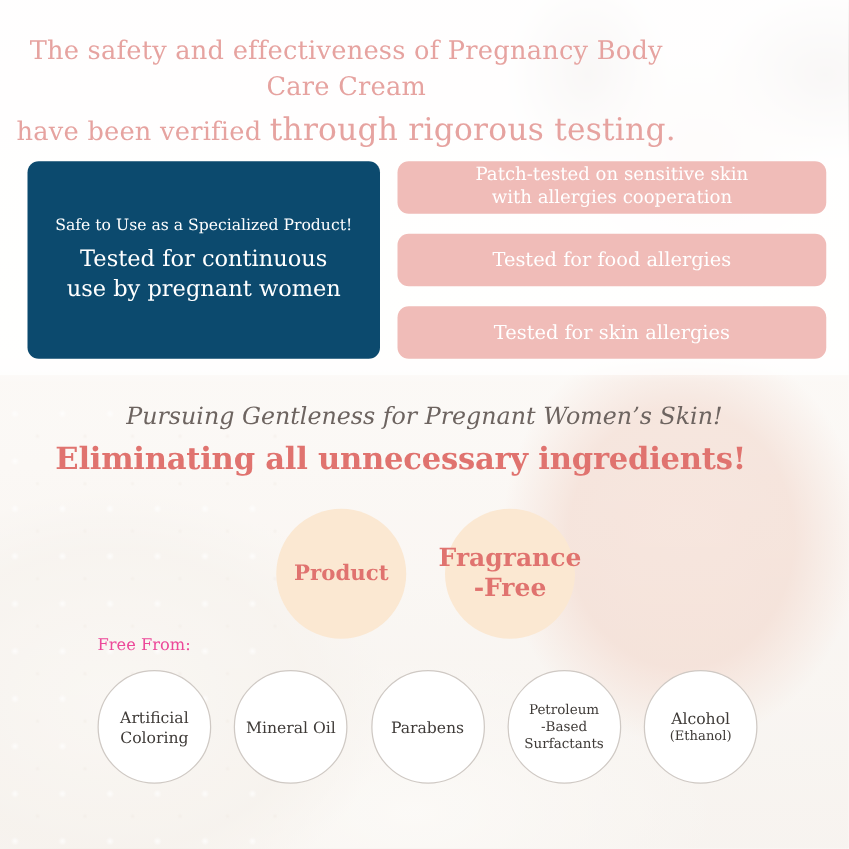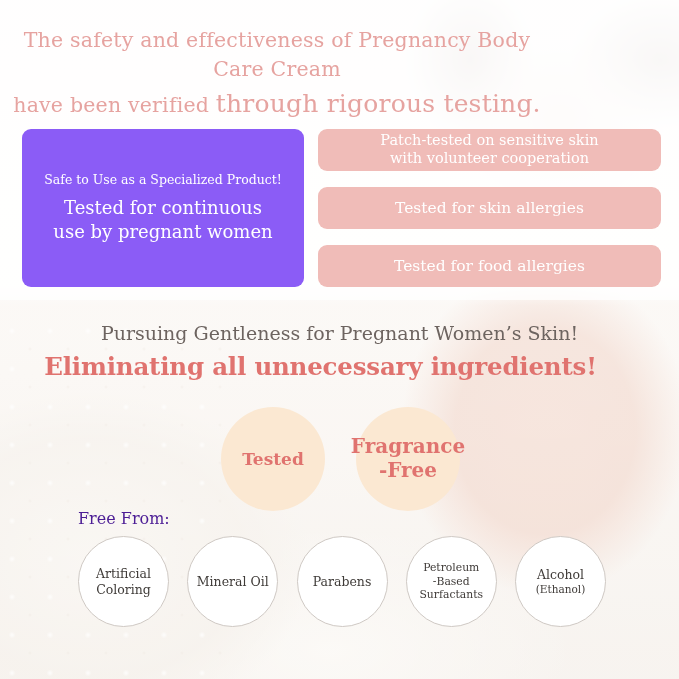--- a/index.html
+++ b/index.html
@@ -84,21 +84,21 @@
     position: absolute;
     left: 22px;
     top: 129px;
     width: 639px;
     height: 158px;
     display: flex;
     gap: 14px;
   }
   .claim-left {
     width: 282px;
-    background: #8b5cf6;
+    background: #0c4a6e;
     border-radius: 9px;
     color: #ffffff;
     display: flex;
     flex-direction: column;
     align-items: center;
     justify-content: center;
     padding: 6px 10px;
     box-sizing: border-box;
   }
   .claim-left .sub {
@@ -140,20 +140,21 @@
   
   .mid-line1 {
     position: absolute;
     left: 0;
     top: 322px;
     width: 679px;
     text-align: center;
     font-family: "DejaVu Serif", serif;
     font-size: 19px;
     color: #6d6460;
+    font-style: italic;
   }
   .mid-line2 {
     position: absolute;
     left: 0;
     top: 352px;
     width: 641px;
     text-align: center;
     font-family: "DejaVu Serif", serif;
     font-weight: bold;
     font-size: 24.5px;
@@ -187,22 +188,22 @@
   }
   .fcircle.c1 { left: 0; top: 0; }
   .fcircle.c2 { left: 135px; top: 0; font-size: 20px; }
 
   
   .free-label {
     position: absolute;
     left: 78px;
     top: 509px;
     font-family: "DejaVu Serif", serif;
-    font-size: 16px;
-    color: #4c1d95;
+    font-size: 13px;
+    color: #ec4899;
   }
   .free-row {
     position: absolute;
     left: 78px;
     top: 536px;
     width: 528px;
     height: 92px;
     display: flex;
     justify-content: space-between;
   }
@@ -248,35 +249,35 @@
       <div class="sub">Safe to Use as a Specialized Product!</div>
       <div class="main">
         <div>Tested for continuous</div>
         <div>use by pregnant women</div>
       </div>
     </div>
     <div class="claim-right">
       <div class="claim-bar two-line">
         <div>
           <div>Patch-tested on sensitive skin</div>
-          <div>with volunteer cooperation</div>
+          <div>with allergies cooperation</div>
         </div>
       </div>
+      <div class="claim-bar">Tested for food allergies</div>
       <div class="claim-bar">Tested for skin allergies</div>
-      <div class="claim-bar">Tested for food allergies</div>
     </div>
   </div>
 
   <div class="mid-line1">Pursuing Gentleness for Pregnant Women’s Skin!</div>
   <div class="mid-line2">Eliminating all unnecessary ingredients!</div>
 
   <div class="feature-circles">
     <div class="fcircle c1">
       <div>
-        <div>Tested</div>
+        <div>Product</div>
       </div>
     </div>
     <div class="fcircle c2">
       <div>
         <div>Fragrance</div>
         <div>-Free</div>
       </div>
     </div>
   </div>
 

